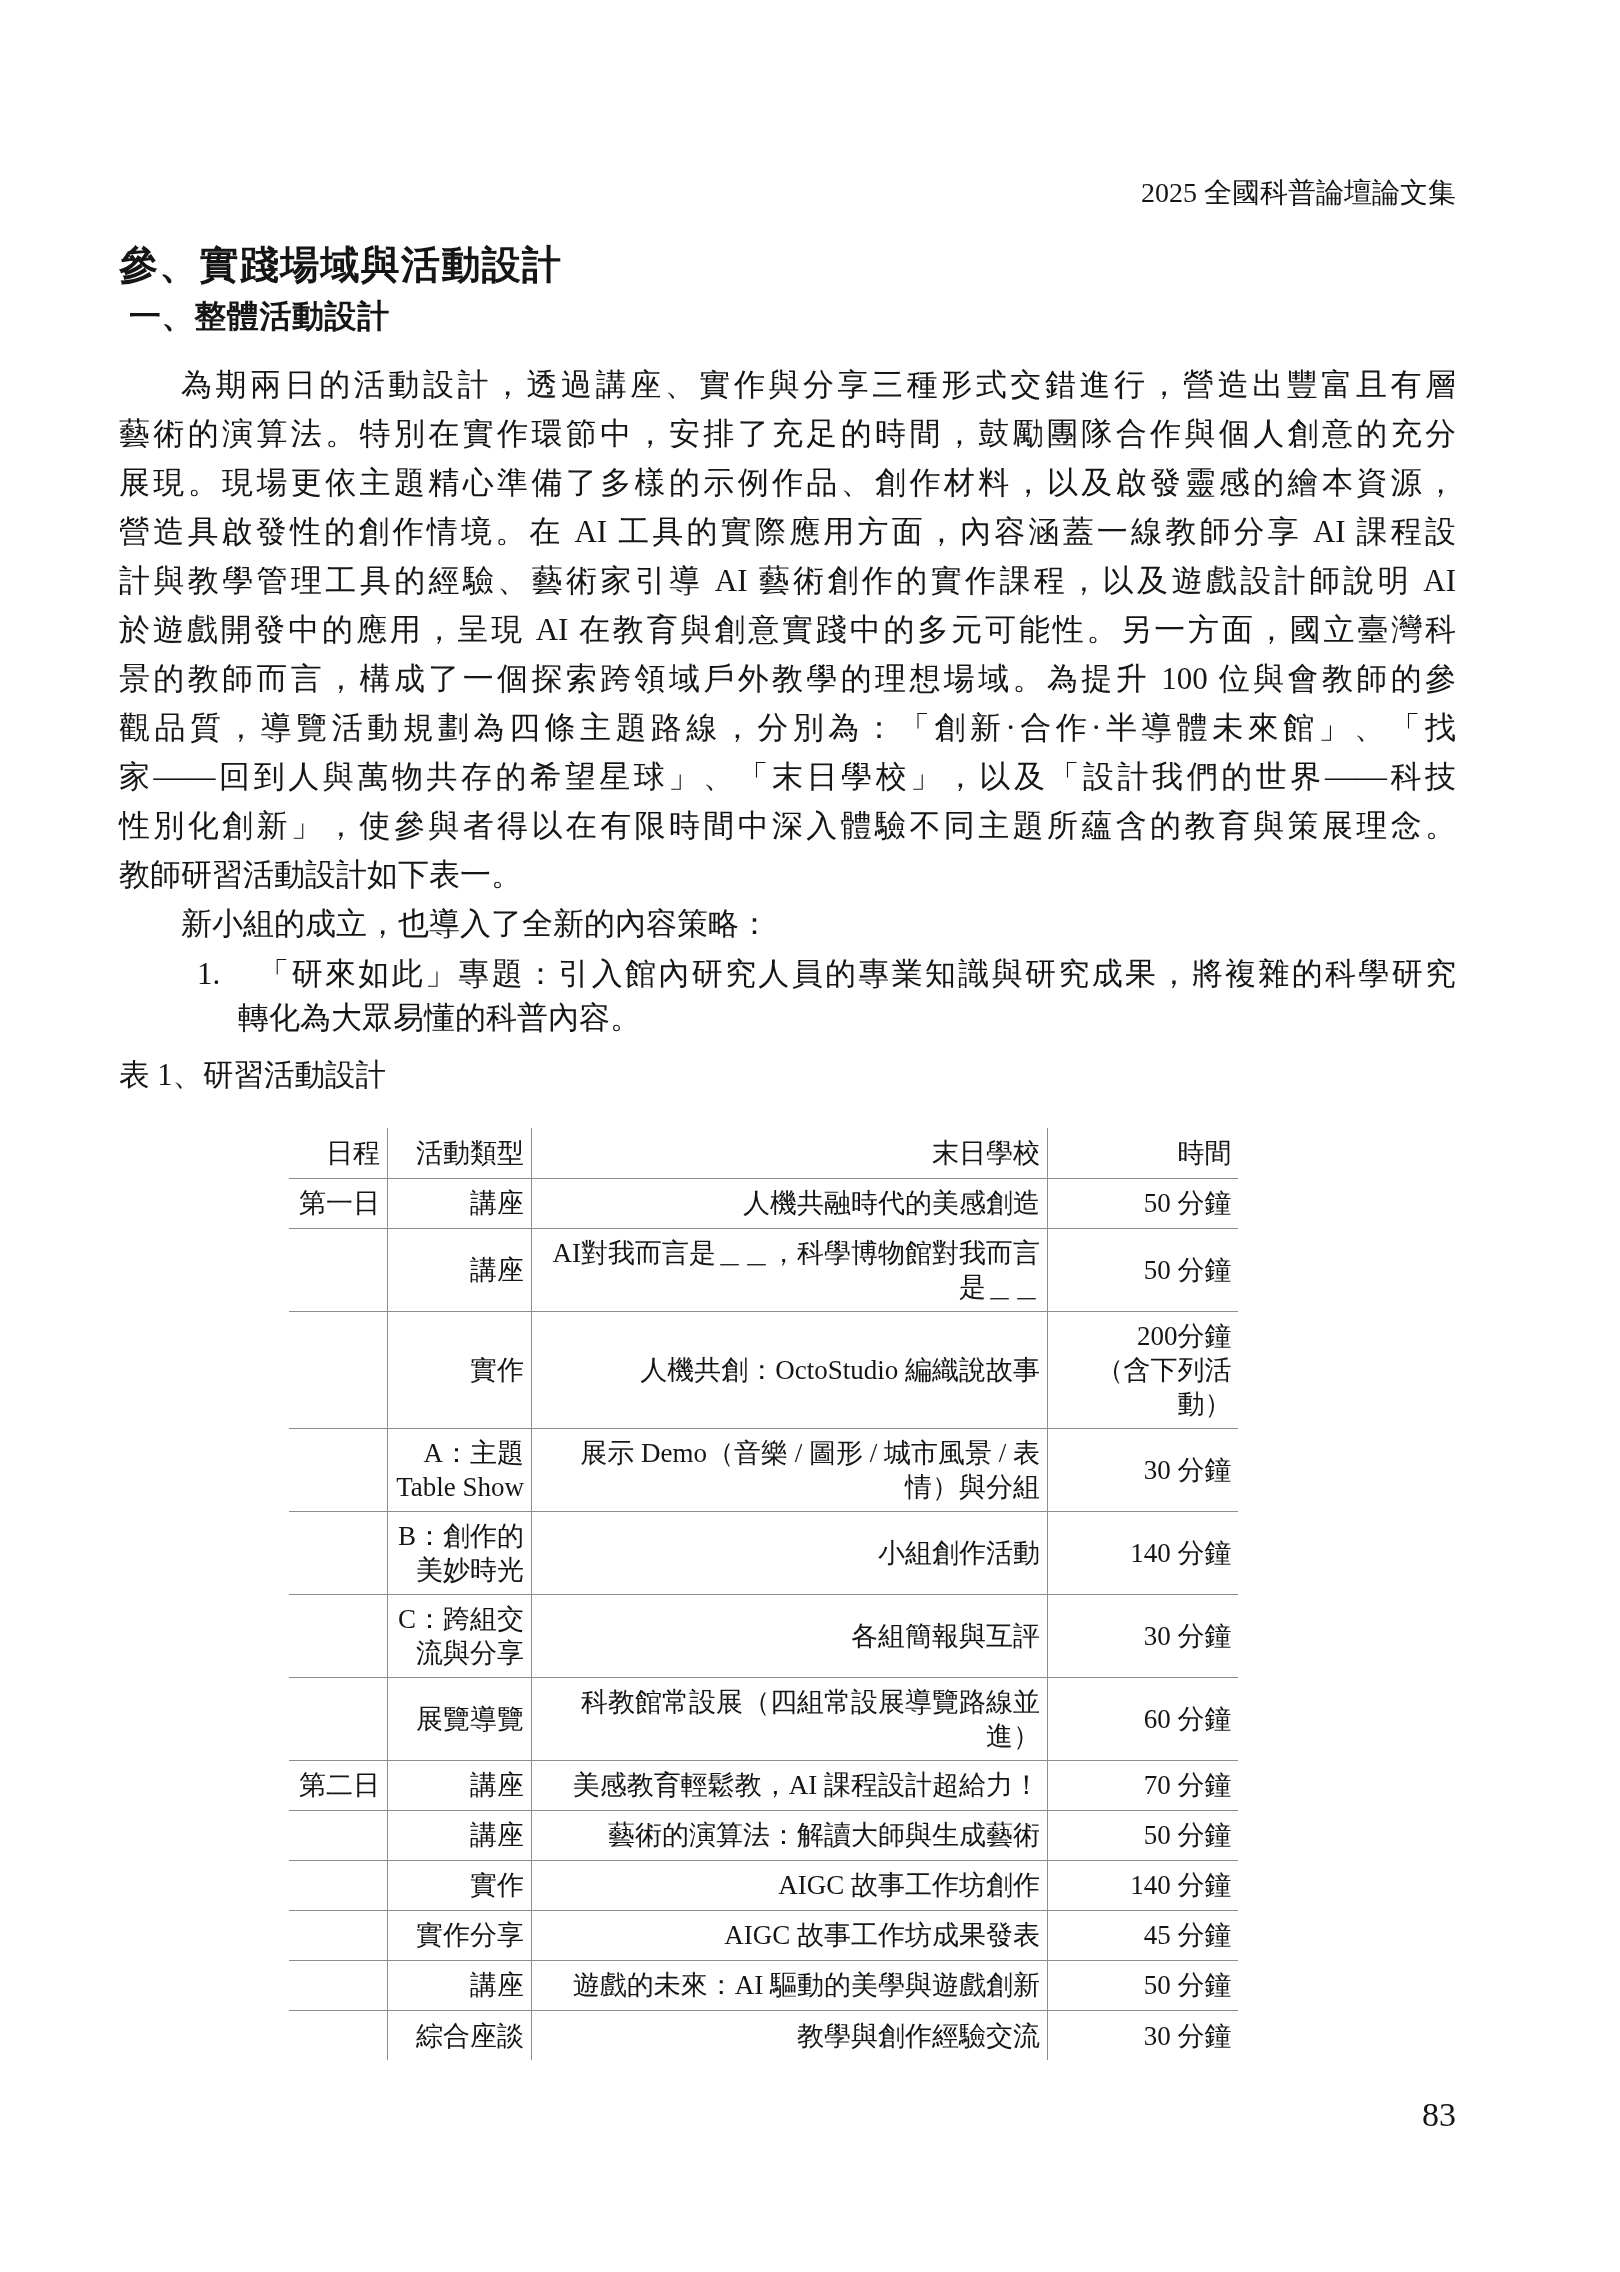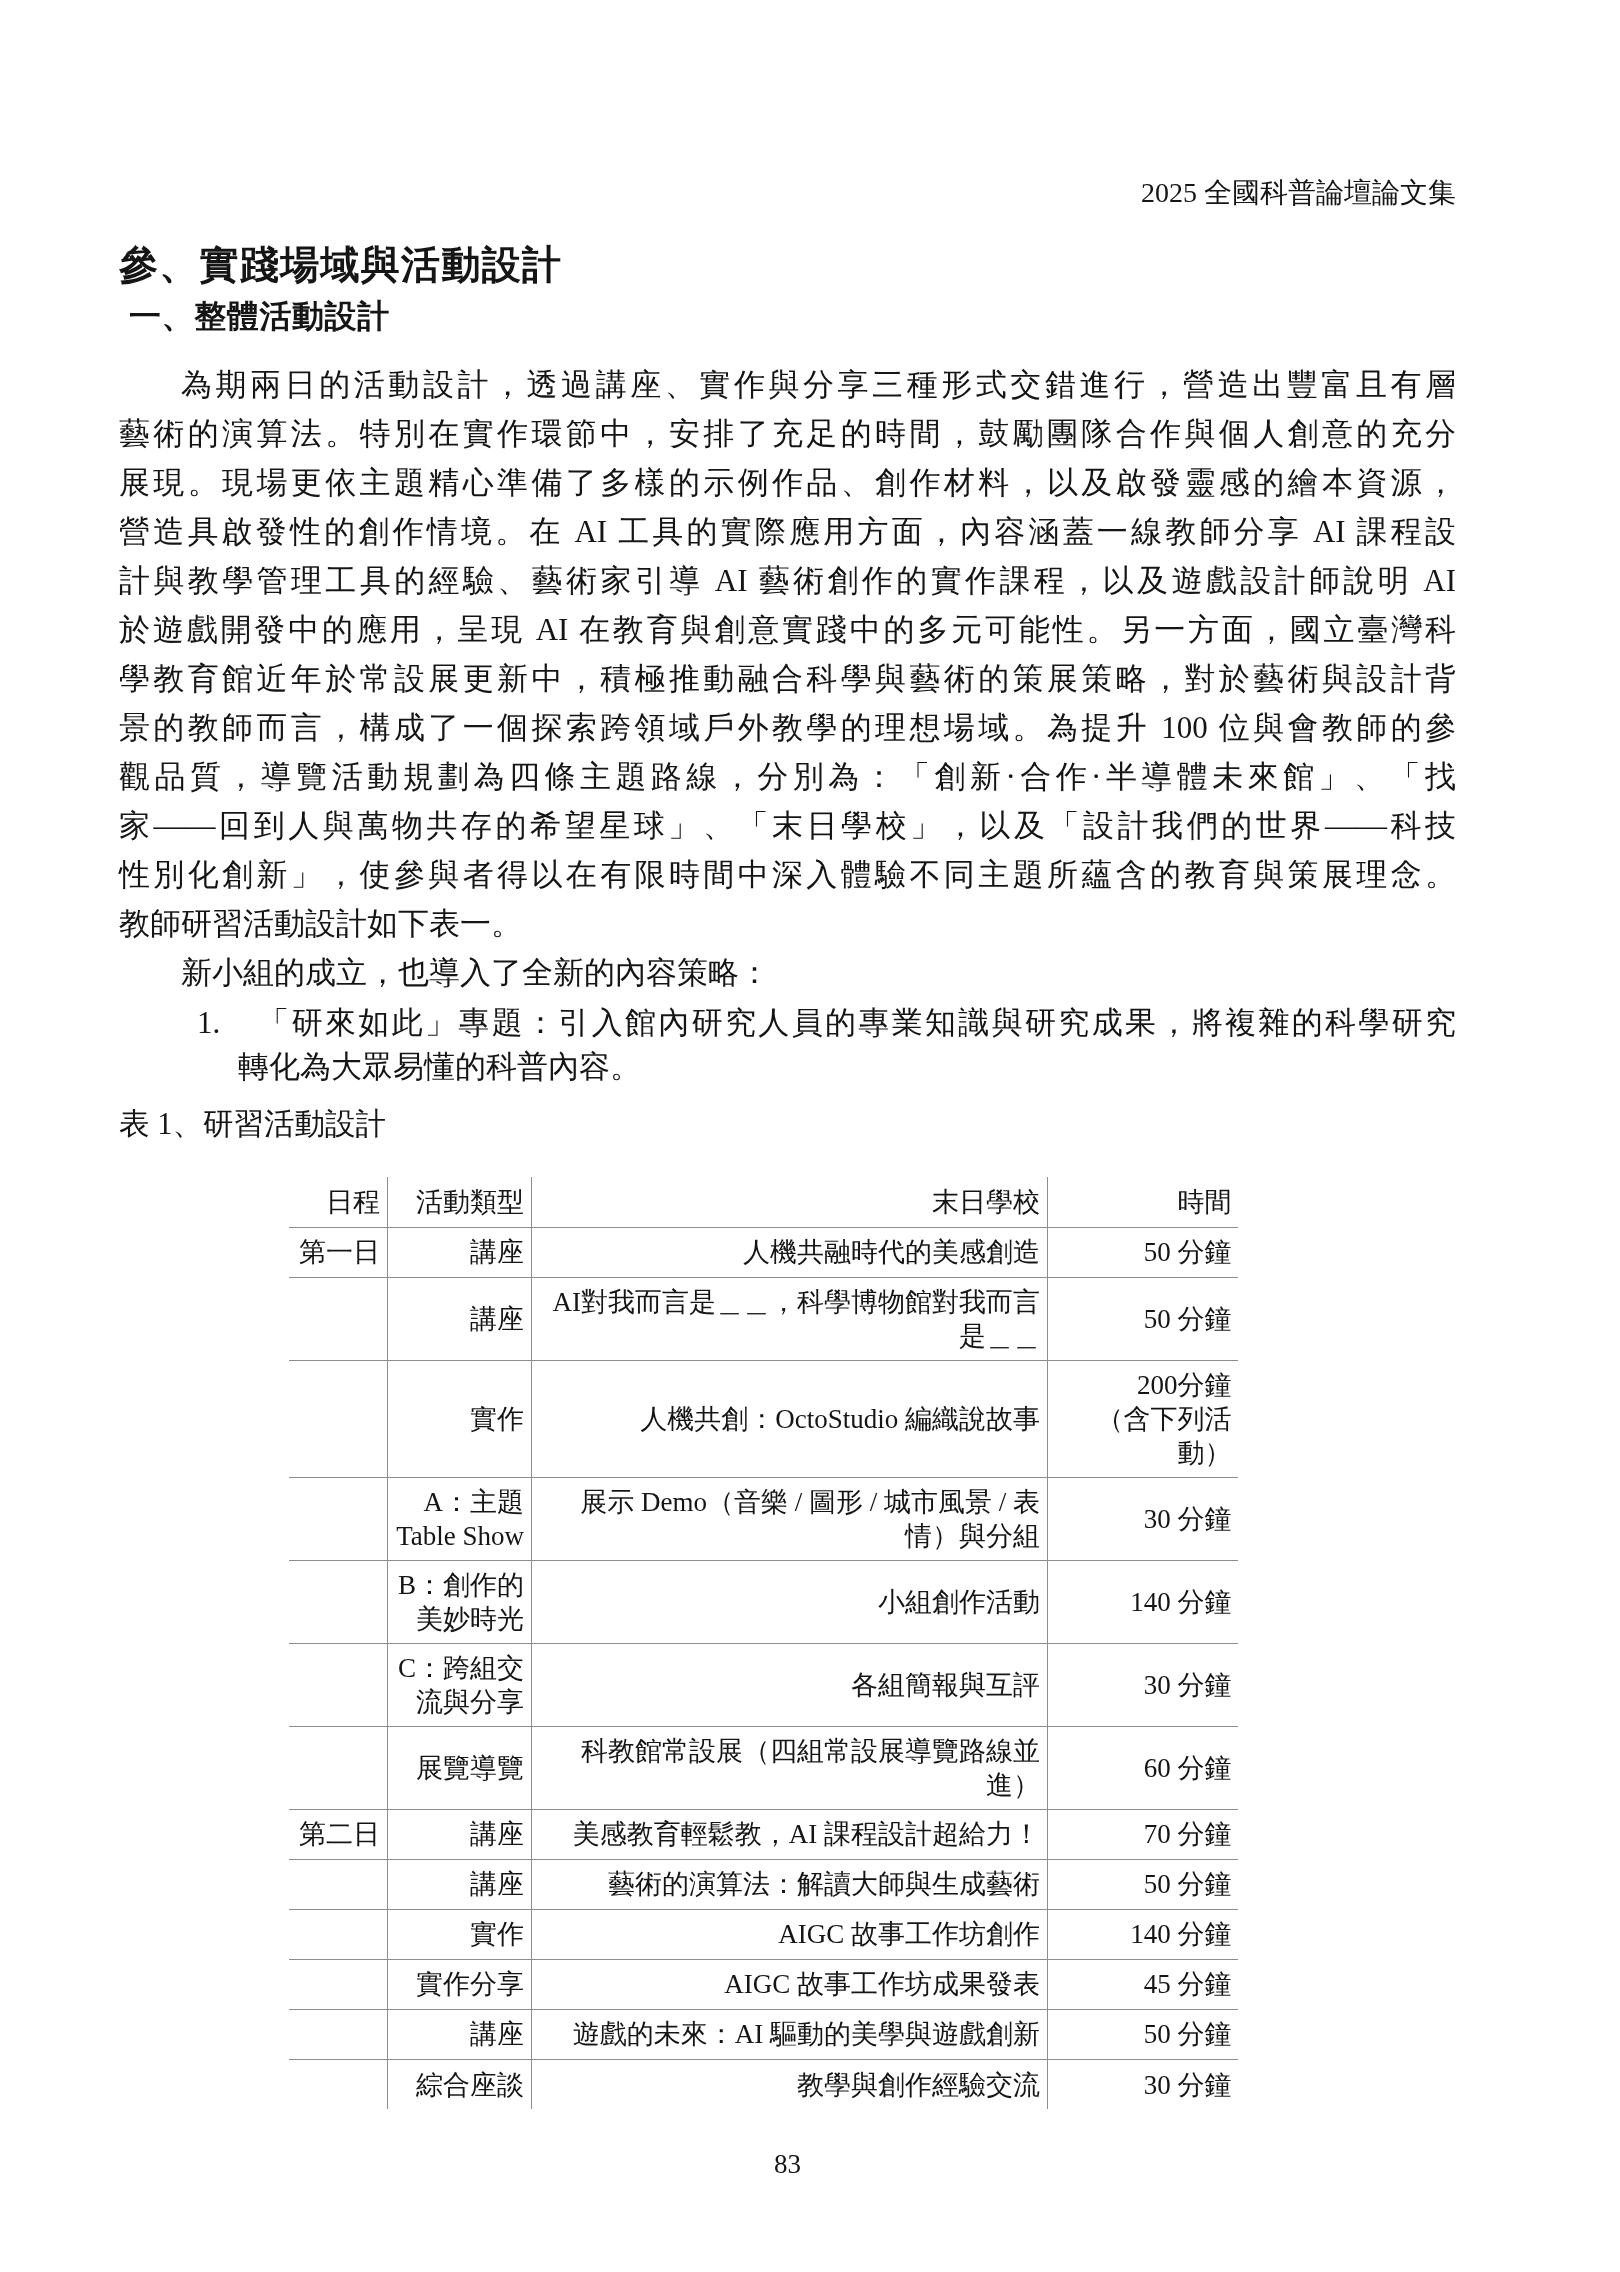--- a/index.html
+++ b/index.html
@@ -81,43 +81,42 @@
   table.schedule thead tr,
   table.schedule tbody tr{
     border-bottom:1.3px solid var(--border,#8d8d8d);
     height:50px;
   }
   table.schedule tbody tr:last-child{
     border-bottom:none;
   }
   .page-number{
     margin-top:37px;
-    text-align:center;
-    font-size:27px;line-height:36px;
+    text-align:right;
+    font-size:34px;line-height:36px;
   }
 </style>
 </head>
 <body>
 
 <div class="page">
 
   <div class="doc-header">2025 全國科普論壇論文集</div>
 
   <div class="h1">參、實踐場域與活動設計</div>
 
   <div class="h2">一、整體活動設計</div>
 
   <div class="para">
       <div class="jline first">為期兩日的活動設計，透過講座、實作與分享三種形式交錯進行，營造出豐富且有層</div>
       <div class="jline">藝術的演算法。特別在實作環節中，安排了充足的時間，鼓勵團隊合作與個人創意的充分</div>
       <div class="jline">展現。現場更依主題精心準備了多樣的示例作品、創作材料，以及啟發靈感的繪本資源，</div>
       <div class="jline">營造具啟發性的創作情境。在 AI 工具的實際應用方面，內容涵蓋一線教師分享 AI 課程設</div>
       <div class="jline">計與教學管理工具的經驗、藝術家引導 AI 藝術創作的實作課程，以及遊戲設計師說明 AI</div>
       <div class="jline">於遊戲開發中的應用，呈現 AI 在教育與創意實踐中的多元可能性。另一方面，國立臺灣科</div>
-      <div class="jline">學教育館近年於常設展更新中，積極推動融合科學與藝術的策展策略，對於藝術與設計背</div>
       <div class="jline">景的教師而言，構成了一個探索跨領域戶外教學的理想場域。為提升 100 位與會教師的參</div>
       <div class="jline">觀品質，導覽活動規劃為四條主題路線，分別為：「創新·合作·半導體未來館」、「找</div>
       <div class="jline">家——回到人與萬物共存的希望星球」、「末日學校」，以及「設計我們的世界——科技</div>
       <div class="jline">性別化創新」，使參與者得以在有限時間中深入體驗不同主題所蘊含的教育與策展理念。</div>
       <div class="jline last">教師研習活動設計如下表一。</div>
     </div>
 
   <div class="para-single">新小組的成立，也導入了全新的內容策略：</div>
 
   <div class="list-item">

